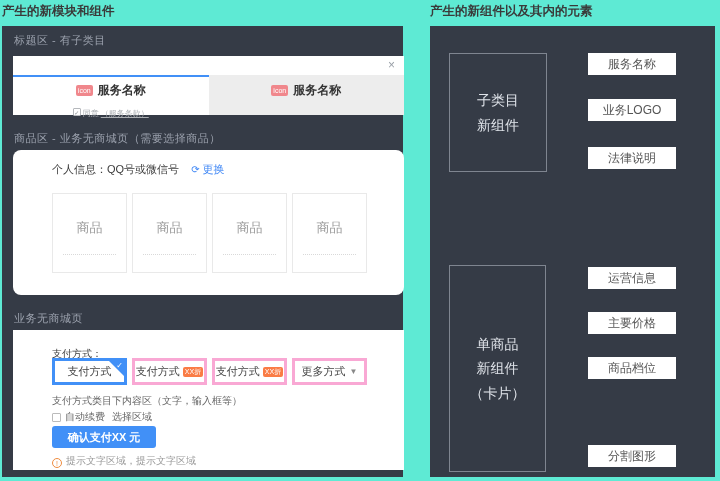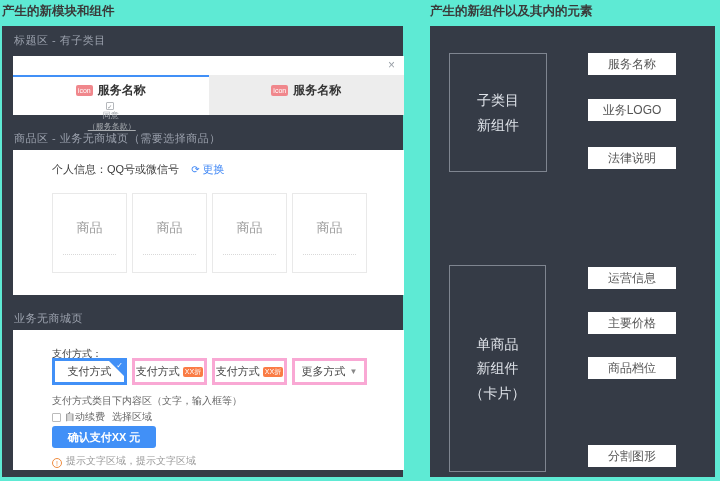--- a/index.html
+++ b/index.html
@@ -17,27 +17,27 @@
   .card1-top{position:relative;height:19px;background:#fff;}
   .close{position:absolute;right:9px;top:2px;font-size:12px;color:#9aa0a8;cursor:default;}
   .tabs{display:flex;height:40px;}
   .tab{flex:1;display:flex;flex-direction:column;align-items:center;box-sizing:border-box;}
   .tab.active{background:#fff;border-top:2px solid #4190f7;padding-top:5px;}
   .tab.inactive{background:#ededed;padding-top:7px;}
   .tab-row{display:flex;align-items:center;}
   .icon-badge{display:inline-flex;align-items:center;justify-content:center;width:17px;height:11px;
               background:#f0878c;color:#fff;font-size:7px;border-radius:2px;margin-right:5px;}
   .tab-label{font-size:12px;font-weight:bold;color:#333;}
-  .tab-sub{display:flex;align-items:center;margin-top:3px;font-size:8px;color:#aaaeb2;flex-direction:column;}
+  .tab-sub{display:flex;margin-top:9px;font-size:8px;color:#aaaeb2;}
   .cb{display:inline-flex;align-items:center;justify-content:center;width:8px;height:8px;
       border:1px solid #b5b8bc;border-radius:1px;margin-right:2px;font-size:6px;color:#8b8f94;box-sizing:border-box;}
   .terms{text-decoration:underline;margin-left:2px;}
 
   
-  #card2{top:124px;height:145px;}
+  #card2{top:124px;height:145px;border-radius:8px;}
   .pi-row{position:absolute;left:39px;top:12px;display:flex;align-items:center;font-size:11px;color:#3c3c3c;}
   .change-link{margin-left:12px;color:#3f87f5;display:flex;align-items:center;}
   .refresh{font-size:10px;margin-right:3px;}
   .products{position:absolute;left:39px;top:43px;display:flex;gap:5px;}
   .product{position:relative;width:75px;height:80px;border:1px solid #e9e9e9;background:#fff;
            display:flex;align-items:center;justify-content:center;box-sizing:border-box;}
   .product-label{font-size:13px;color:#9a9a9a;margin-bottom:10px;}
   .dotted{position:absolute;left:10px;right:10px;bottom:17px;border-top:1px dotted #d9d9d9;}
 
   

